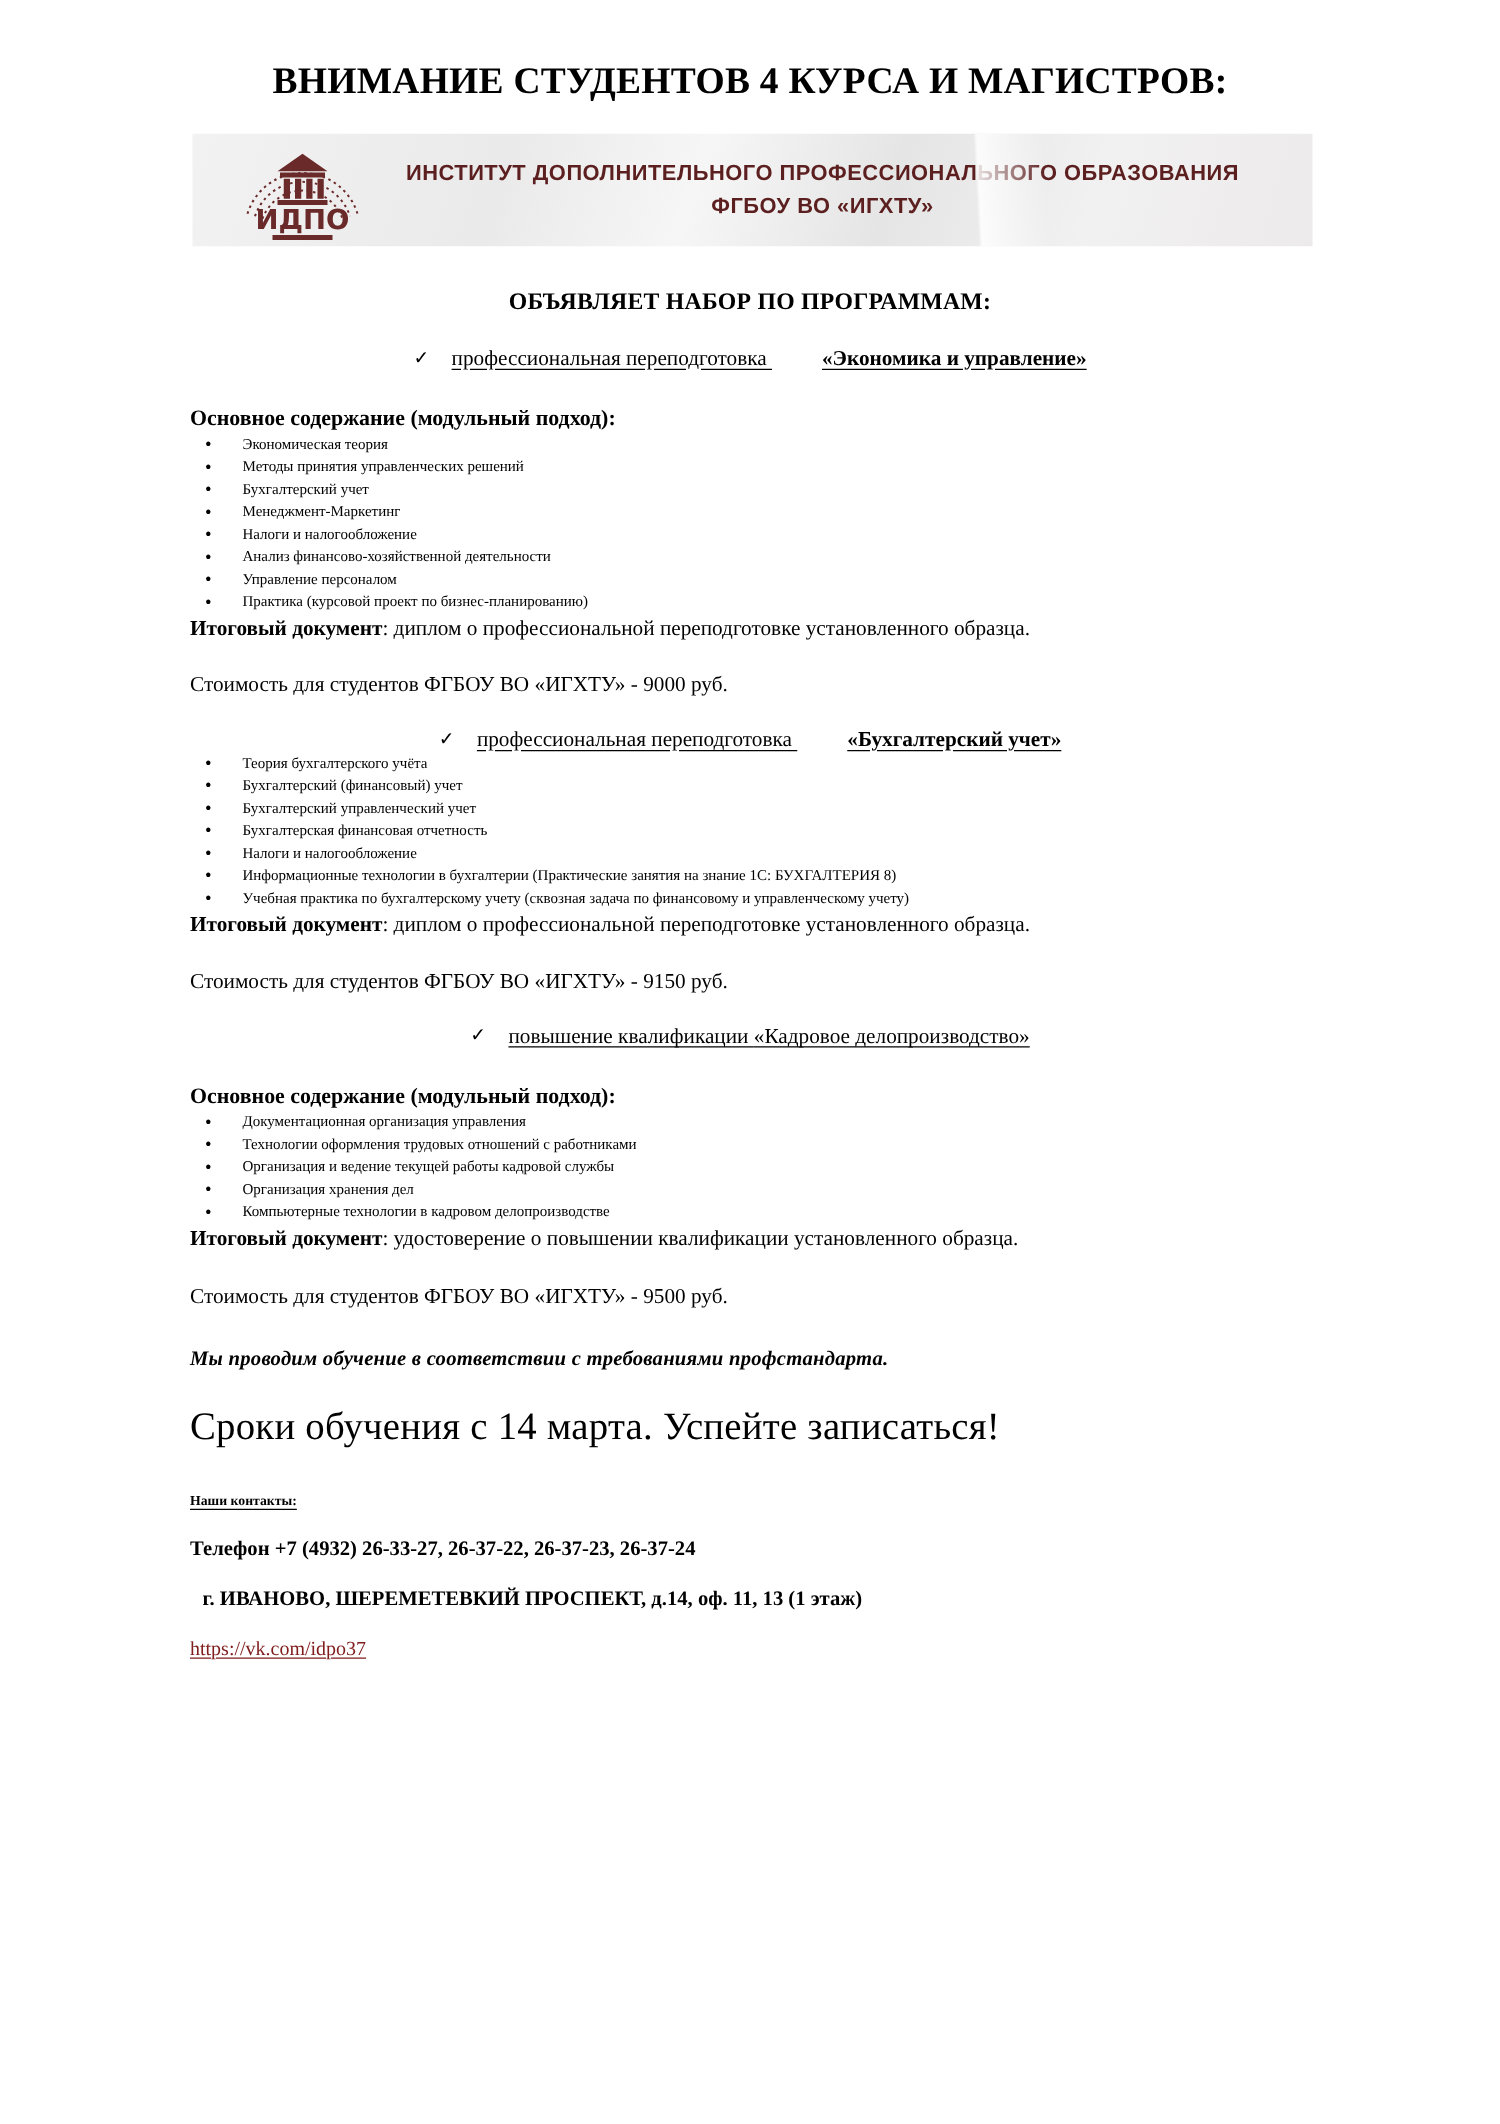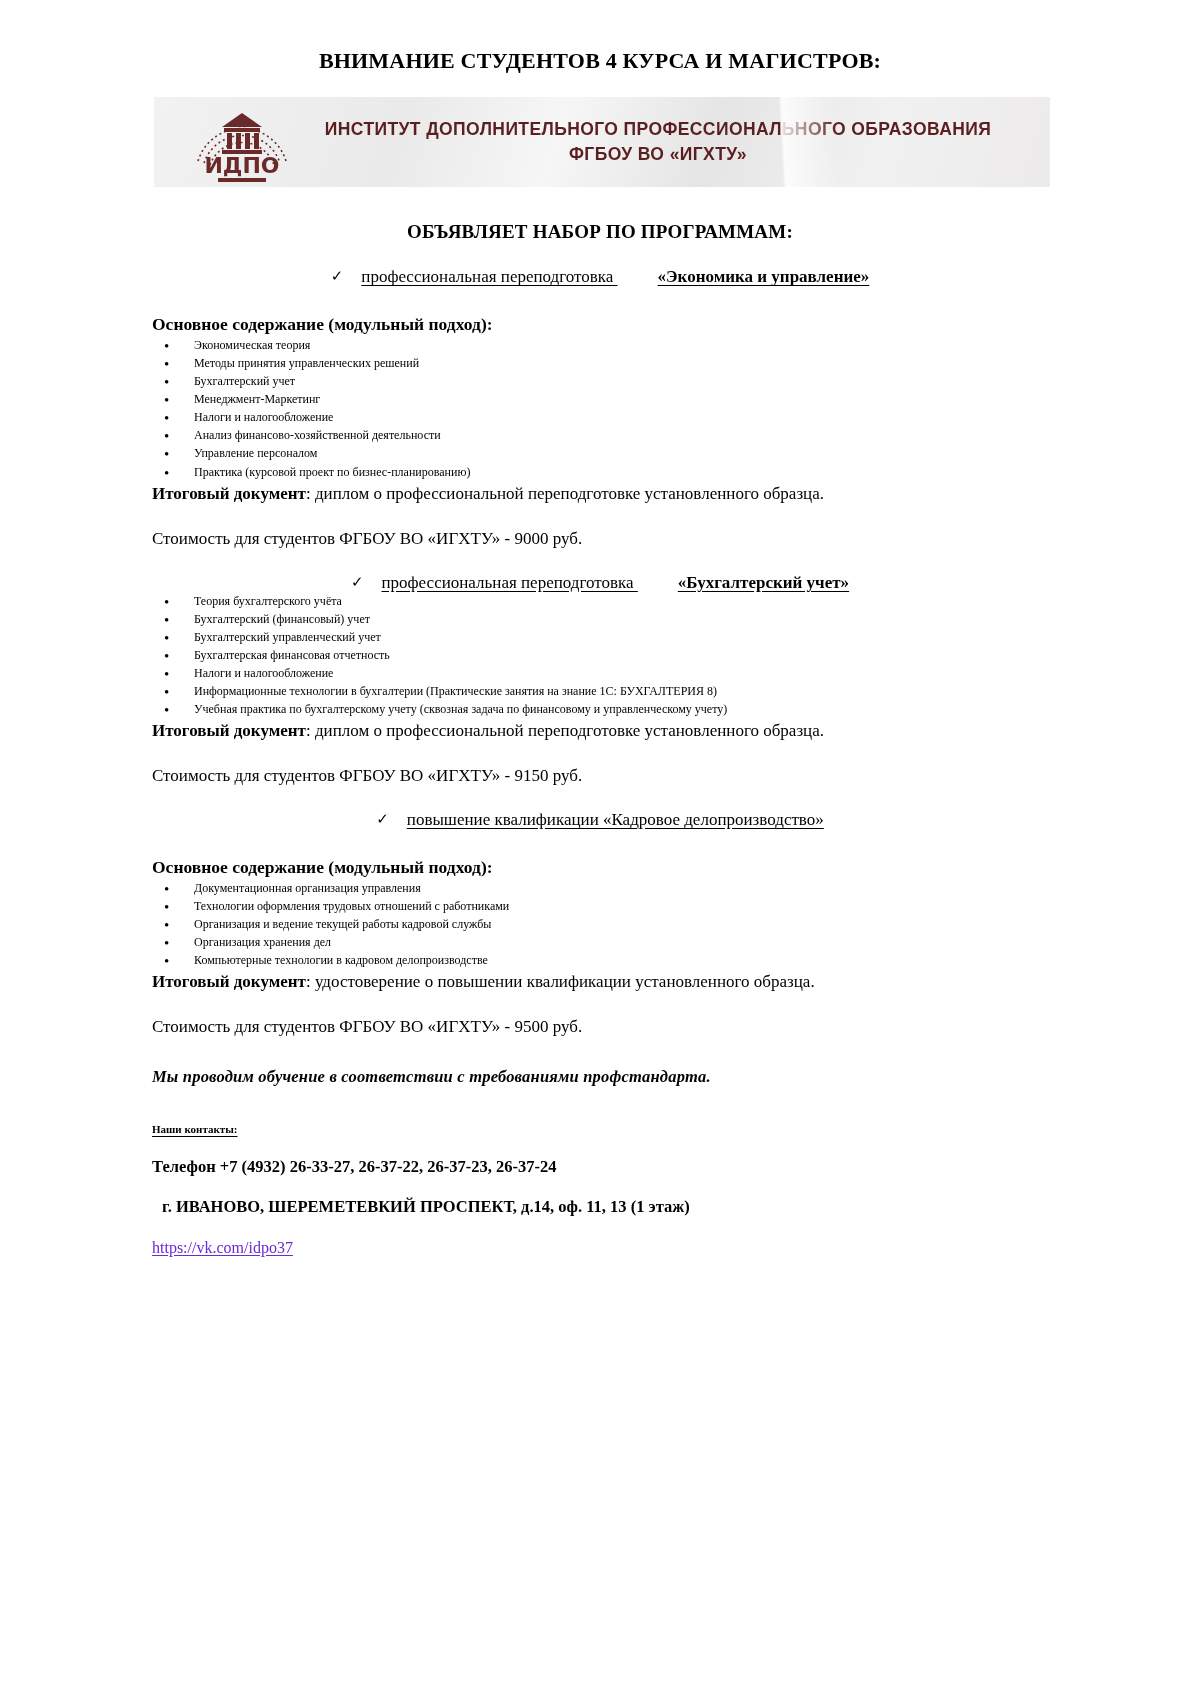--- a/index.html
+++ b/index.html
@@ -20,21 +20,21 @@
     height: 1699px;
     box-sizing: border-box;
     padding: 0 152px 0 152px;
     position: relative;
   }
 
   
   .doc-title {
     text-align: center;
     font-weight: bold;
-    font-size: 22px;
+    font-size: 30px;
     letter-spacing: 0.2px;
     margin: 0;
     padding-top: 48px;
     line-height: 1.15;
     white-space: nowrap;
   }
 
   
   .banner {
     margin-top: 24px;
@@ -169,21 +169,21 @@
   .contact-line {
     font-weight: bold;
     font-size: 16.5px;
     margin-top: 20px;
   }
   .contact-line.addr { padding-left: 10px; }
   .vk-link {
     display: inline-block;
     margin-top: 22px;
     font-size: 16px;
-    color: #6d28d9;
+    color: #7f1d1d;
     text-decoration: underline;
     text-underline-offset: 2px;
   }
 </style>
 </head>
 <body>
 
 <div class="page">
 
   <h1 class="doc-title">ВНИМАНИЕ СТУДЕНТОВ 4 КУРСА И МАГИСТРОВ:</h1>
@@ -261,19 +261,20 @@
     <li>Технологии оформления  трудовых отношений  с работниками</li>
     <li>Организация  и ведение  текущей работы  кадровой службы</li>
     <li>Организация  хранения  дел</li>
     <li>Компьютерные технологии в кадровом делопроизводстве</li>
   </ul>
   <div class="final-doc"><span class="lbl">Итоговый документ</span><span>: удостоверение  о повышении квалификации установленного  образца.</span></div>
   <div class="price">Стоимость  для студентов  ФГБОУ ВО «ИГХТУ» - 9500 руб.</div>
 
   <div class="note-italic">Мы проводим обучение в соответствии с требованиями профстандарта.</div>
 
+  <div class="big-dates">Сроки обучения с 14 марта. Успейте записаться!</div>
 
   <div><span class="contacts-head">Наши контакты:</span></div>
   <div class="contact-line">Телефон +7 (4932) 26-33-27,  26-37-22,  26-37-23,  26-37-24</div>
   <div class="contact-line addr">г. ИВАНОВО, ШЕРЕМЕТЕВКИЙ ПРОСПЕКТ, д.14, оф. 11, 13 (1 этаж)</div>
   <a class="vk-link" href="#">https://vk.com/idpo37</a>
 
 </div>
 
 </body></html>

